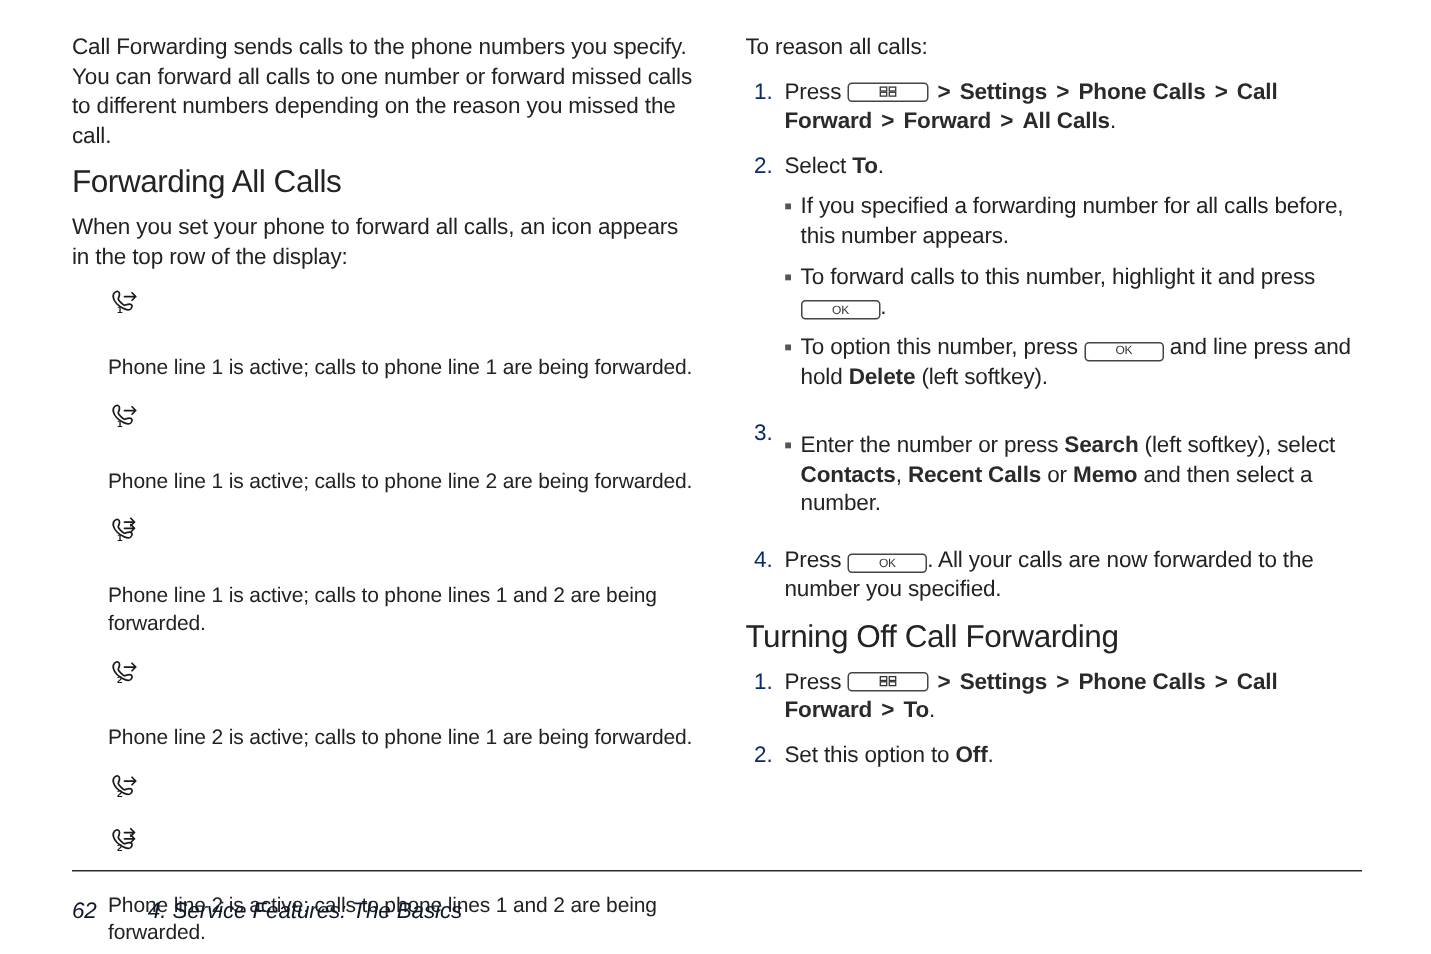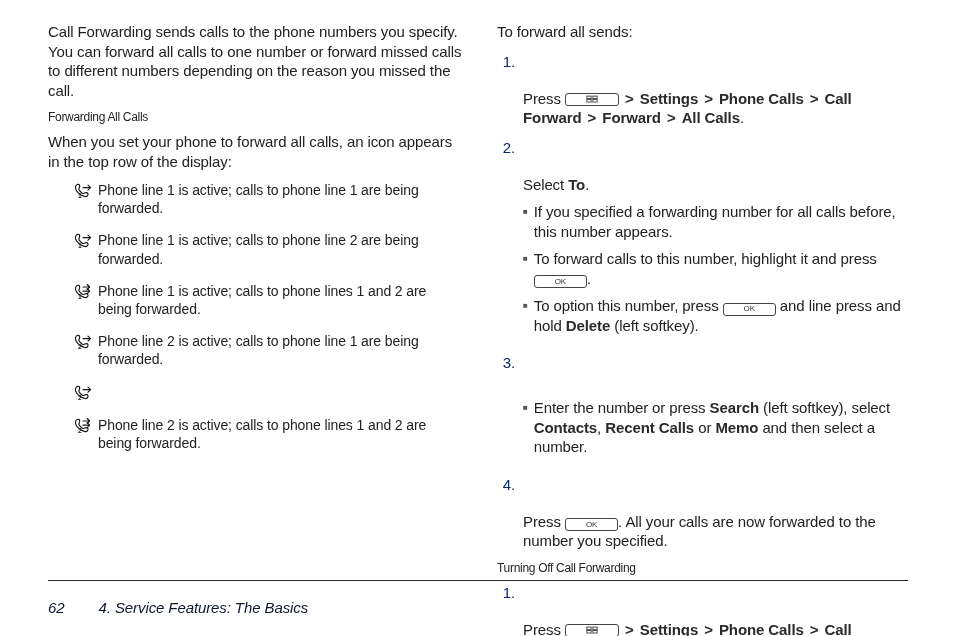--- a/index.html
+++ b/index.html
@@ -17,32 +17,33 @@
     padding: 22px 42px 0 48px;
     gap: 34px;
   }
   .col {
     flex: 1;
     min-width: 0;
   }
   p { line-height: 1.30; margin-bottom: 10px; }
   h2 {
     font-weight: 400;
-    font-size: 12px;
+    font-size: 21px;
     letter-spacing: -0.3px;
     margin-top: 2px;
     margin-bottom: 8px;
     color: #232323;
   }
   .icon-table { margin-top: 8px; }
   .icon-row {
     display: flex;
-    gap: 4px;
+    gap: 22px;
     margin-bottom: 14px;
     padding-left: 24px;
+    flex-direction: column;
   }
   .icon-cell {
     width: 22px;
     flex: 0 0 22px;
     display: flex;
     align-items: flex-start;
     justify-content: center;
     padding-top: 1px;
   }
   .icon-cell svg { width: 20px; height: 18px; }
@@ -58,21 +59,21 @@
     gap: 8px;
     margin-bottom: 10px;
     line-height: 1.30;
   }
   ol.steps > li .num {
     min-width: 18px;
     text-align: right;
     color: #0a2a6b;
     font-weight: 500;
   }
-  ol.steps > li .body { flex: 1; margin-top: 37px; }
+  ol.steps > li .body { flex: 1; }
   .sub-bullets { margin-top: 8px; }
   .sub-bullets .sb {
     display: flex;
     gap: 6px;
     margin-bottom: 8px;
     line-height: 1.30;
   }
   .sub-bullets .sb .sq {
     color: #555;
     font-size: 8px;
@@ -195,21 +196,21 @@
     </g>
     <text x="6" y="19" font-size="8" font-family="Arial" font-weight="bold" fill="#1a1a1a">2</text>
   </svg>
           </div>
     <div class="icon-desc">Phone line 2 is active; calls to phone lines 1 and 2 are being forwarded.</div>
         </div>
       </div>
   </div>
 
   <div class="col">
-    <p class="lead-line">To forward all sends:</p>
+    <p class="lead-line">To reason all calls:</p>
 
     <ol class="steps">
       <li>
         <span class="num">1.</span>
         <span class="body" id="step1body"><span>Press </span><span class="keycap menu">
               <svg viewBox="0 0 14 10">
                 <g stroke="#333" stroke-width="1" fill="none">
                   <rect x="1" y="1" width="5" height="3"></rect>
                   <rect x="1" y="5" width="5" height="3"></rect>
                   <rect x="8" y="1" width="5" height="3"></rect>

